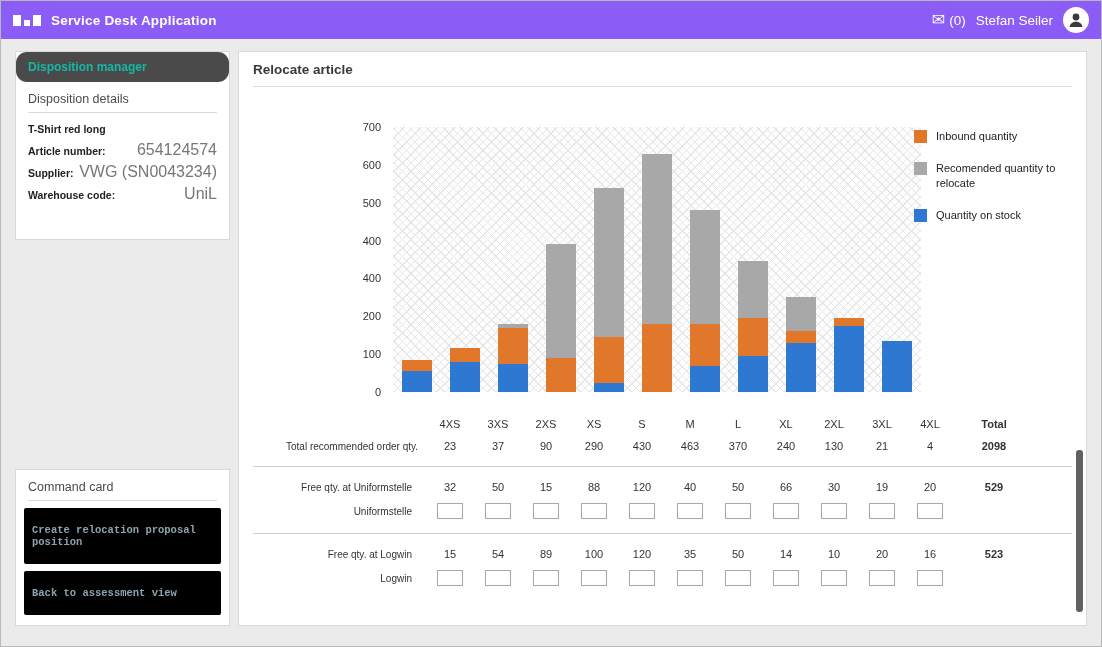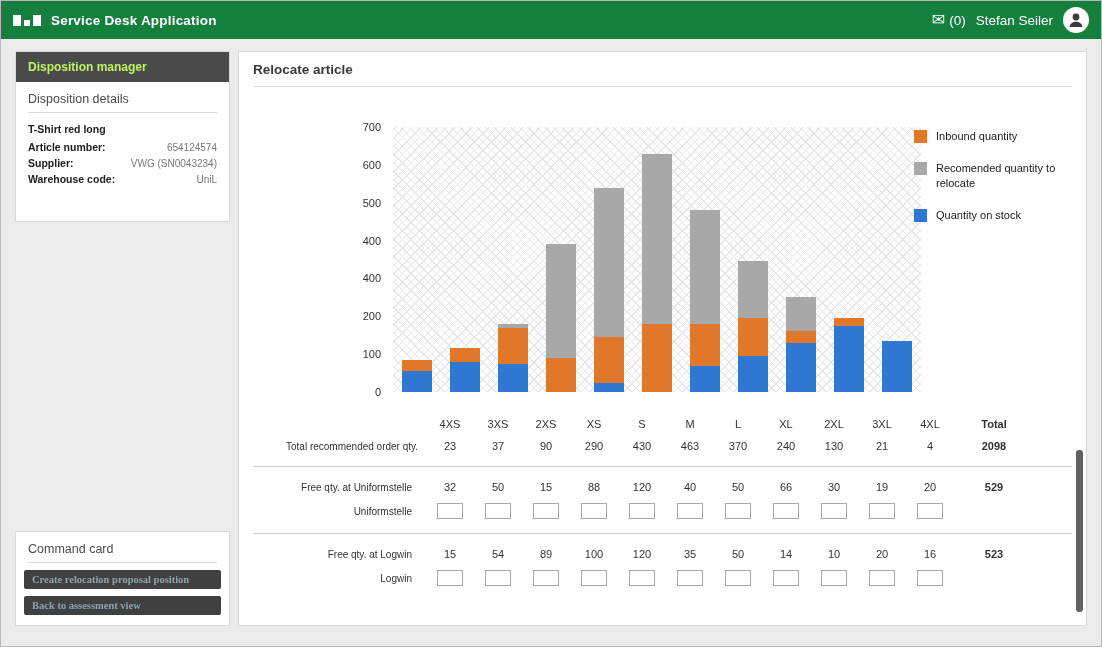--- a/index.html
+++ b/index.html
@@ -7,52 +7,52 @@
   body {
     width:1102px; height:647px;
     font-family:"Liberation Sans", sans-serif;
     background:#ebebeb;
     border:1px solid #b8b8b8;
     overflow:hidden;
     color:#333;
   }
   
   .topbar {
-    height:38px; background:#15803d; color:#fff;
+    height:38px; background:#8b5cf6; color:#fff;
     display:flex; align-items:center; padding:0 12px;
   }
   .logo { display:flex; align-items:flex-end; gap:3px; }
   .logo .blk { background:#fff; display:inline-block; }
   .topbar-title { font-size:13.5px; font-weight:bold; margin-left:10px; letter-spacing:.2px; }
   .topbar-right { margin-left:auto; display:flex; align-items:center; gap:10px; font-size:13.5px; }
   .mail { display:flex; align-items:center; gap:4px; cursor:pointer; }
   .mail-glyph { font-size:16px; line-height:1; }
   .avatar {
     width:26px; height:26px; border-radius:50%; background:#fff;
     display:flex; align-items:center; justify-content:center; cursor:pointer;
   }
   
   .content { display:flex; gap:8px; padding:12px 14px 0; height:587px; }
   .panel { background:#fff; border:1px solid #d9d9d9; }
   .sidebar { width:215px; display:flex; flex-direction:column; }
-  .sidebar-header { background:#4a4a4a; color:#bef264; font-size:12px; font-weight:bold; padding:8px 12px; }
+  .sidebar-header { background:#4a4a4a; color:#14b8a6; font-size:12px; font-weight:bold; padding:8px 12px;border-radius:11px; }
   .details-title, .cc-title {
     font-size:12.5px; color:#4b4b4b; margin:10px 12px 0; padding-bottom:6px;
     border-bottom:1px solid #d9d9d9;
   }
   .article-name { font-size:10.5px; font-weight:bold; padding:10px 12px 4px; color:#222; }
   .field-row { display:flex; justify-content:space-between; align-items:baseline; padding:2px 12px; }
   .field-label { font-size:10.5px; font-weight:bold; color:#222; }
-  .field-value { font-size:10px; color:#777; }
+  .field-value { font-size:16px; color:#777; }
   .details-panel { padding-bottom:34px; }
   .cc-panel { margin-top:auto; padding-bottom:10px; }
   .cc-btn {
-    display:block; width:calc(100% - 16px); margin:7px 8px 0; padding:4px 8px;
-    background:#404040; color:#8ba4b0; border:none; border-radius:2px;
-    font-family:Liberation Serif, serif; font-size:10.5px; font-weight:bold;
+    display:block; width:calc(100% - 16px); margin:7px 8px 0; padding:16px 8px;
+    background:#000000; color:#8ba4b0; border:none; border-radius:2px;
+    font-family:Liberation Mono, monospace; font-size:10.5px; font-weight:bold;
     text-align:left; cursor:pointer;
   }
   
   .main { flex:1; position:relative; padding:10px 14px; height:575px; }
   .main-title { font-size:13.5px; font-weight:bold; color:#3a3a3a; padding-bottom:9px; border-bottom:1px solid #ddd; }
   .chart-region { position:relative; height:292px; margin-top:30px; }
   .plot {
     position:absolute; left:140px; top:10px; width:528px; height:265px;
     background-color:#fdfdfd;
     background-image:

